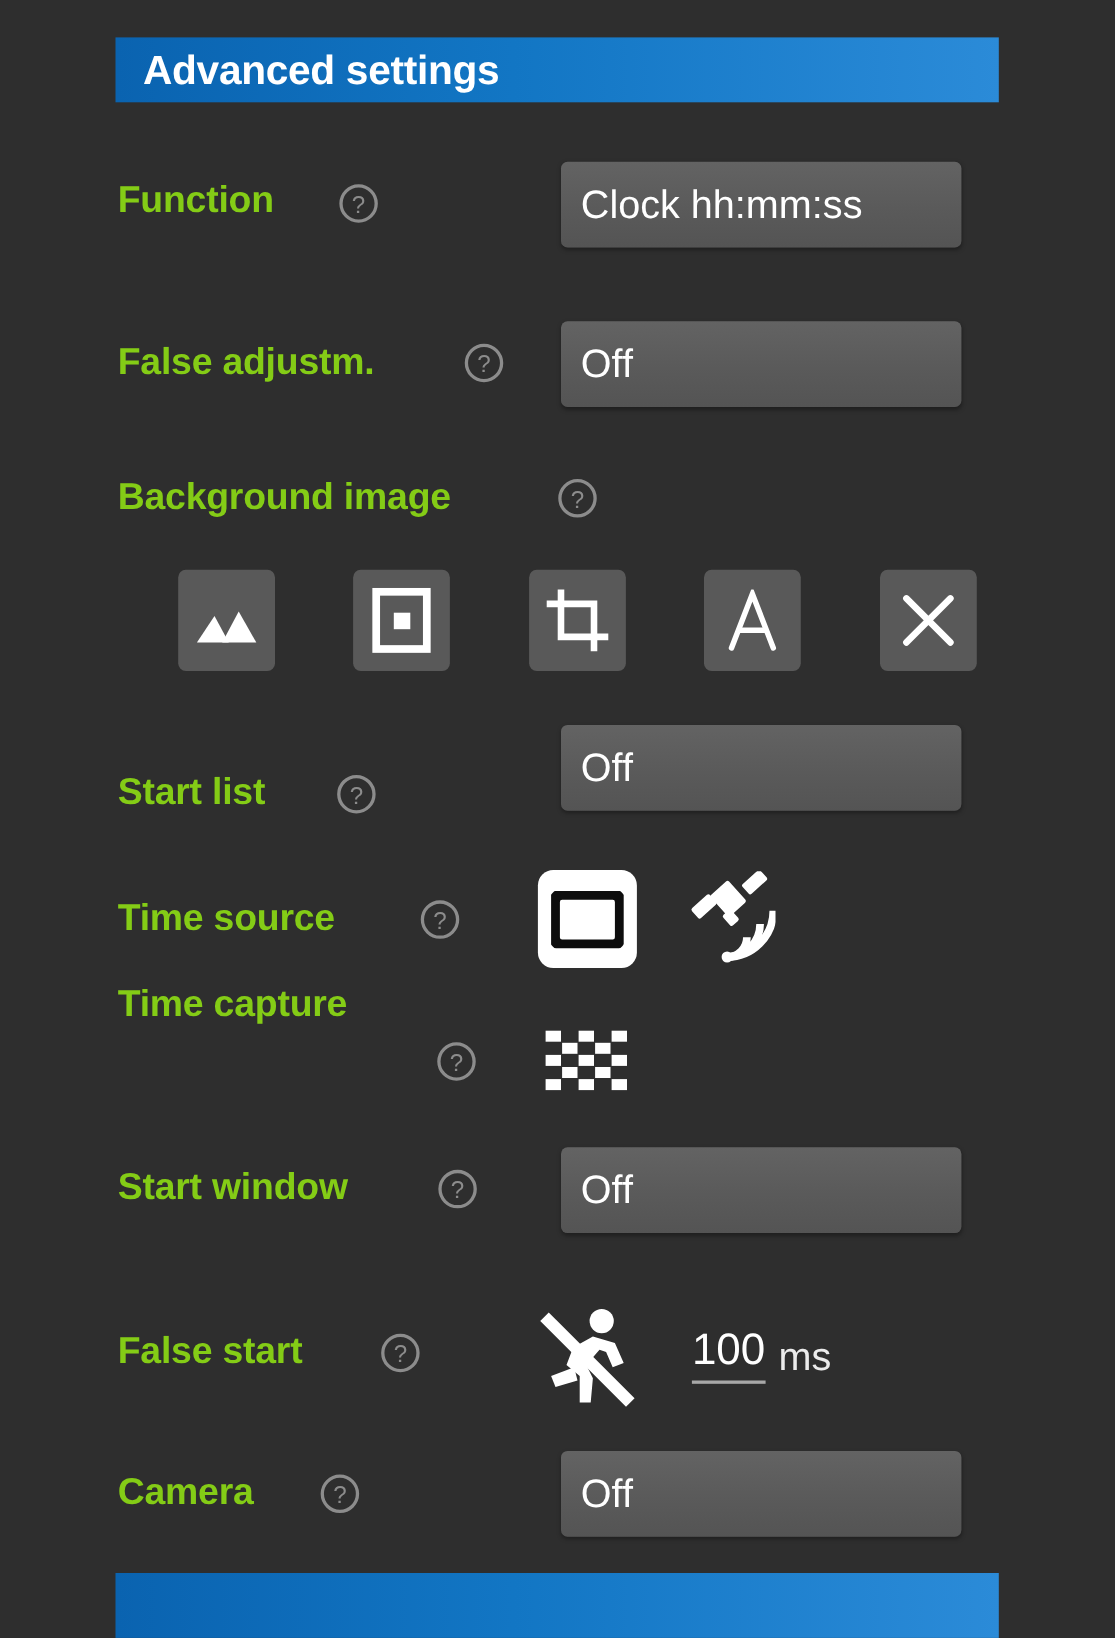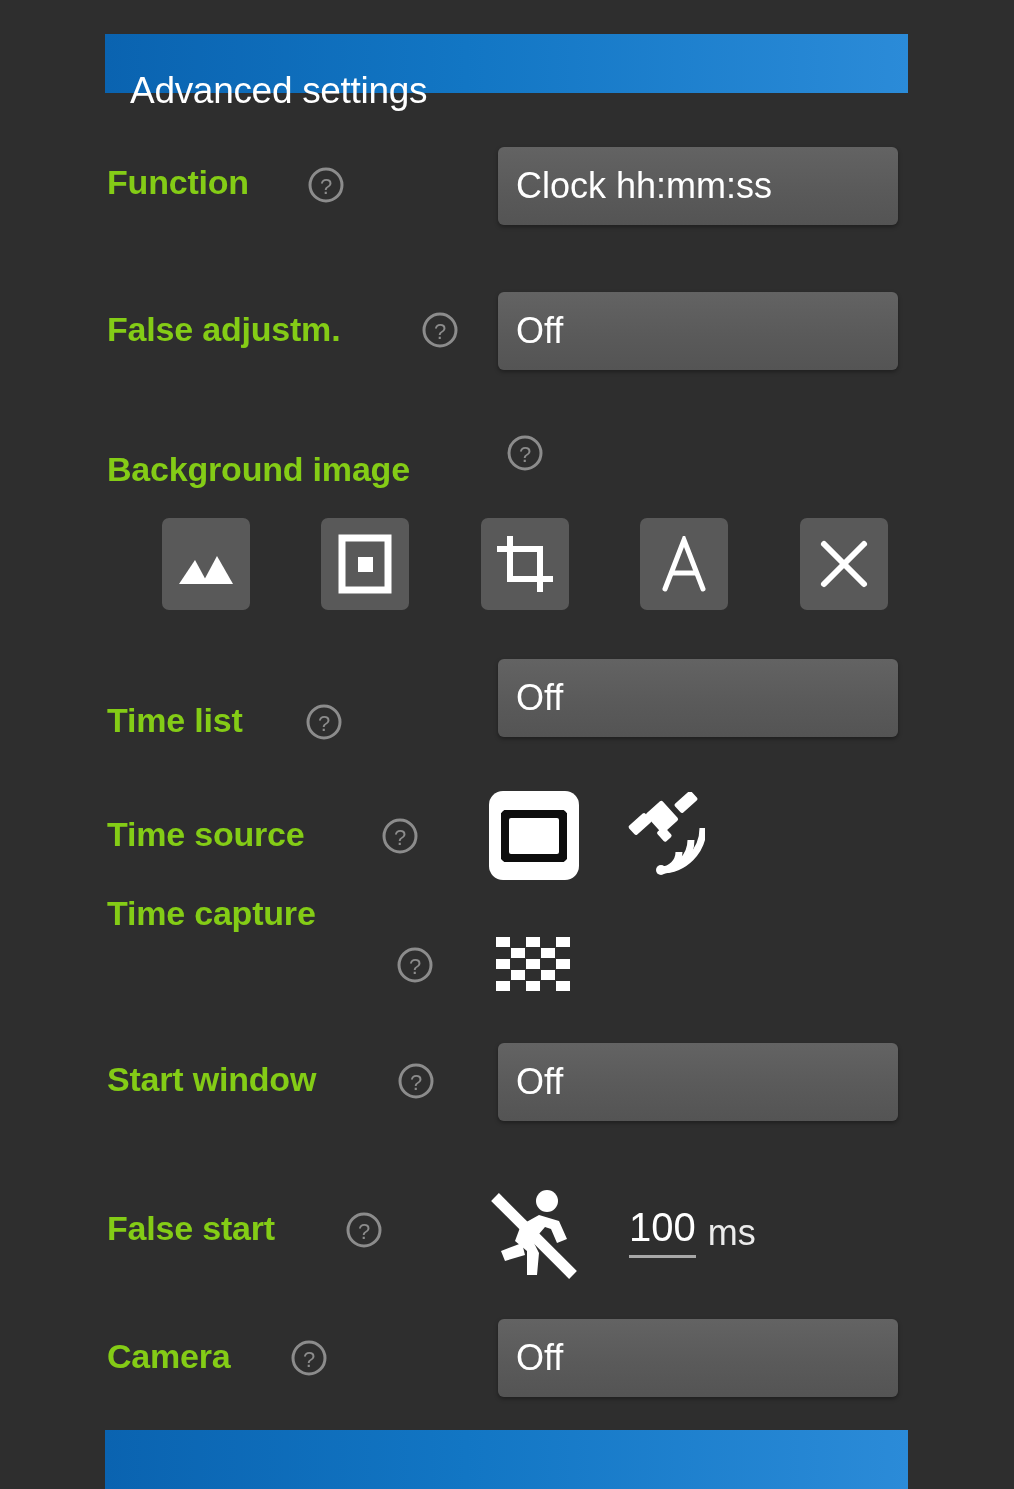--- a/index.html
+++ b/index.html
@@ -31,24 +31,23 @@
     top: 1430px;
     height: 59px;
   }
   #header-title {
     position: absolute;
     left: 25px;
     top: 50%;
     transform: translateY(-50%);
     color: #ffffff;
     font-size: 37px;
-    font-weight: normal;
+    font-weight: bold;
     letter-spacing: -0.3px;
     white-space: nowrap;
-    margin-top: 27px;
   }
 
   
   .row {
     position: absolute;
     left: 0;
     width: 1014px;
     height: 0;
   }
   .label {
@@ -66,22 +65,22 @@
     position: absolute;
     width: 38px;
     height: 38px;
     display: block;
   }
   .help svg { display: block; width: 38px; height: 38px; }
 
   
   .field {
     position: absolute;
-    left: 498px;
-    width: 400px;
+    left: 510px;
+    width: 364px;
     height: 78px;
     border-radius: 6px;
     background: linear-gradient(to bottom, #636363 0%, #5a5a5a 55%, #545454 100%);
     box-shadow: 0 2px 4px rgba(0,0,0,0.35);
   }
   .field .value {
     position: absolute;
     left: 18px;
     top: 50%;
     transform: translateY(-50%);
@@ -187,21 +186,21 @@
       <circle cx="19" cy="19" r="16" fill="none" stroke="#8c8c8c" stroke-width="3"></circle>
       <text x="19" y="27.5" text-anchor="middle" font-family="Liberation Sans, sans-serif" font-size="22" fill="#8c8c8c">?</text>
     </svg>
   </span>
   <div class="field" style="top:292px;">
     <span class="value">Off</span>
   </div>
 </div>
 
 <div class="row">
-  <div class="label" style="top:433px;margin-top:17px;">Background image</div>
+  <div class="label" style="top:433px;">Background image</div>
   <span class="help" style="left:506px; top:434px;">
     <svg viewBox="0 0 38 38" aria-hidden="true">
       <circle cx="19" cy="19" r="16" fill="none" stroke="#8c8c8c" stroke-width="3"></circle>
       <text x="19" y="27.5" text-anchor="middle" font-family="Liberation Sans, sans-serif" font-size="22" fill="#8c8c8c">?</text>
     </svg>
   </span>
 
   <div class="iconbtn" style="left:162px; top:518px;">
     <svg width="62" height="48" viewBox="0 0 62 48" aria-hidden="true">
       <polygon points="4,44 20,20 33,44" fill="#ffffff"></polygon>
@@ -232,21 +231,21 @@
 
   <div class="iconbtn" style="left:800px; top:518px;">
     <svg width="50" height="50" viewBox="0 0 50 50" aria-hidden="true">
       <line x1="5" y1="5" x2="45" y2="45" stroke="#ffffff" stroke-width="6" stroke-linecap="round"></line>
       <line x1="45" y1="5" x2="5" y2="45" stroke="#ffffff" stroke-width="6" stroke-linecap="round"></line>
     </svg>
   </div>
 </div>
 
 <div class="row">
-  <div class="label" style="top:701px;">Time list</div>
+  <div class="label" style="top:701px;">Start list</div>
   <span class="help" style="left:305px; top:703px;">
     <svg viewBox="0 0 38 38" aria-hidden="true">
       <circle cx="19" cy="19" r="16" fill="none" stroke="#8c8c8c" stroke-width="3"></circle>
       <text x="19" y="27.5" text-anchor="middle" font-family="Liberation Sans, sans-serif" font-size="22" fill="#8c8c8c">?</text>
     </svg>
   </span>
   <div class="field" style="top:659px;">
     <span class="value">Off</span>
   </div>
 </div>

